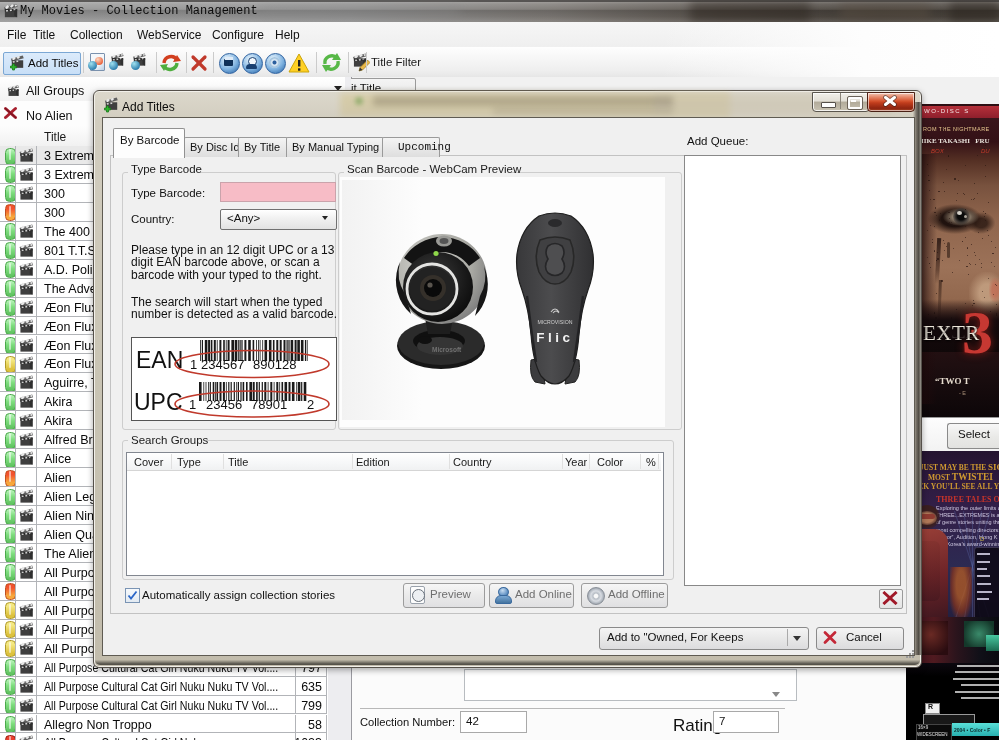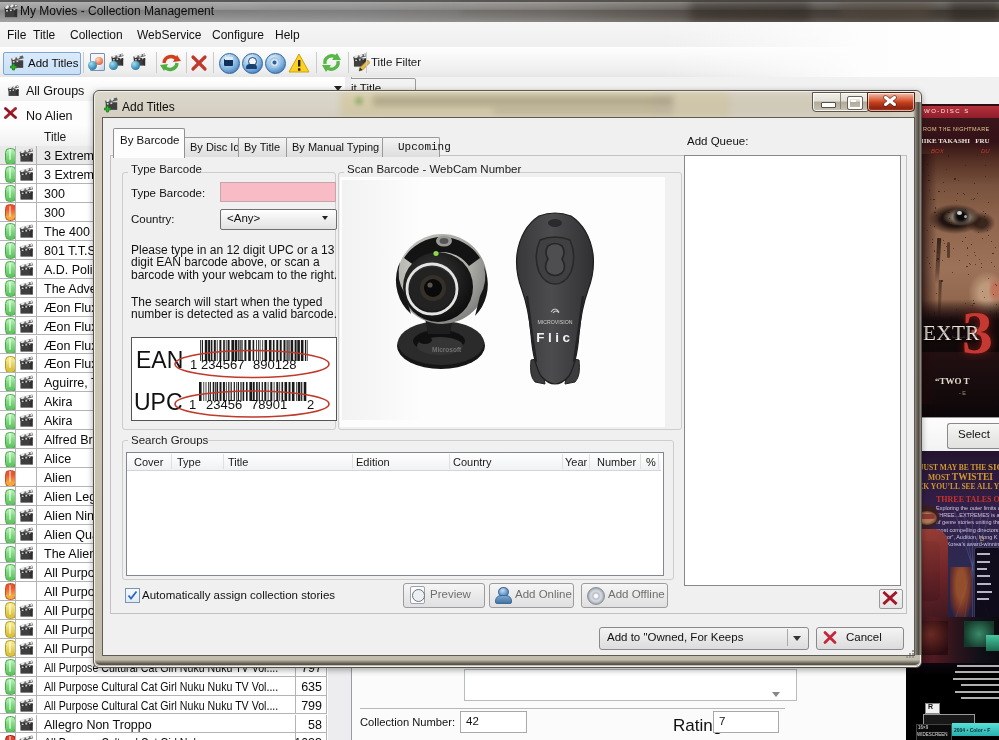--- a/index.html
+++ b/index.html
@@ -11,21 +11,21 @@
 
 <div class="a" style="left:0;top:0;width:999px;height:22px;
  background:linear-gradient(to right,#989898 0%,#8d8d8d 35%,#7a7672 55%,#57514b 72%,#453f39 88%,#4a443d 100%);">
  <div class="a" style="inset:0;background:linear-gradient(#ffffff55 4%,#ffffff2e 18%,#ffffff10 42%,#00000022 48%,#00000008 75%,#ffffff18 96%);"></div>
  <div class="a" style="left:0;top:0;width:999px;height:2px;background:#3c3a38;opacity:.75"></div>
  <div class="a" style="left:690px;top:2px;width:120px;height:20px;background:#2e2721;opacity:0.5;filter:blur(5px);"></div>
  <div class="a" style="left:840px;top:3px;width:90px;height:18px;background:#5a4f43;opacity:0.45;filter:blur(5px);"></div>
  <div class="a" style="left:950px;top:2px;width:49px;height:20px;background:#2a241e;opacity:0.5;filter:blur(4px);"></div>
  <div class="a" style="left:260px;top:4px;width:200px;height:16px;background:#8a8a8a;opacity:0.3;filter:blur(6px);"></div>
 </div>
-<div class="tx" style="left:20px;top:4px;font-size:12px;color:#0c0c0c;">My Movies - Collection Management</div>
+<div class="tx" style="left:20px;top:4px;font-size:12px;color:#0c0c0c;font-family:Liberation Mono, monospace;">My Movies - Collection Management</div>
 <div class="a" style="left:3px;top:3px;">
     <svg width="16" height="15" viewBox="0 0 17 15">
       <polygon points="1,4.2 14.5,0.5 15.6,3.6 2.1,7.3" fill="#606060"></polygon>
       <polygon points="2.2,4.6 4.6,1.7 6.6,3.5 4.1,6.2" fill="#e8e8e8"></polygon>
       <polygon points="7.3,3.2 9.7,0.9 11.6,2.3 9.2,4.6" fill="#e8e8e8"></polygon>
       <polygon points="12.3,1.9 14.0,0.9 14.9,2.4 13.3,3.5" fill="#e8e8e8"></polygon>
       <rect x="2" y="6" width="13" height="8.6" fill="#3f3f3f"></rect>
       <polygon points="2,6 15,6 15,8 2,8.6" fill="#2a2a2a"></polygon>
       <polygon points="3,7.2 5,6.9 5.6,8.3 3.6,8.7" fill="#dddddd"></polygon>
       <polygon points="7,6.6 9,6.3 9.6,7.8 7.6,8.2" fill="#dddddd"></polygon>
@@ -1227,21 +1227,21 @@
     <div class="a" style="left:35.0px;top:78.0px;width:70.0px;height:11.0px;background:#f0f0f0;"></div>
     <div class="tx" style="left:38.0px;top:75.0px;font-size:11.5px;color:#1a1a1a;">Type Barcode</div>
     <div class="tx" style="left:38.0px;top:99.0px;font-size:11.5px;color:#111;">Type Barcode:</div>
     <div class="a" style="left:127.0px;top:94.0px;width:114.0px;height:18.0px;background:#f7bcc6;border:1px solid #caa3ab;"></div>
     <div class="tx" style="left:38.0px;top:125.0px;font-size:11.5px;color:#111;">Country:</div>
     <div class="a" style="left:127.0px;top:121.0px;width:115.0px;height:19.0px;background:linear-gradient(#ffffff,#f2f2f2 40%,#e2e2e2);border:1px solid #707070;border-radius:2px;"></div>
     <div class="tx" style="left:134.0px;top:124.0px;font-size:11.5px;color:#111;">&lt;Any&gt;</div>
     <div class="a" style="left:229px;top:128px;width:0;height:0;border:3.5px solid transparent;border-top:4.5px solid #222;"></div>
     <div class="tx" style="left:38.0px;top:154.5px;font-size:12px;color:#111;">Please type in an 12 digit UPC or a 13</div>
     <div class="tx" style="left:38.0px;top:167.2px;font-size:12px;color:#111;">digit EAN barcode above, or scan a</div>
-    <div class="tx" style="left:38.0px;top:179.9px;font-size:12px;color:#111;">barcode with your webcam to the right.</div>
+    <div class="tx" style="left:38.0px;top:179.9px;font-size:12px;color:#111;">barcode with your typed to the right.</div>
     <div class="tx" style="left:38.0px;top:206.5px;font-size:12px;color:#111;">The search will start when the typed</div>
     <div class="tx" style="left:38.0px;top:219.2px;font-size:12px;color:#111;">number is detected as a valid barcode.</div>
     <div class="a" style="left:38px;top:249px;">
       <svg width="206" height="84" viewBox="0 0 206 84" style="background:#fff;">
         <rect x="0.5" y="0.5" width="205" height="83" fill="#fff" stroke="#555"></rect>
         <text x="5" y="31" font-family="Liberation Sans" font-size="23" fill="#111">EAN</text>
         <rect x="69.0" y="3.0" width="0.8" height="21.0" fill="#1a1a1a"></rect>
         <rect x="70.8" y="3.0" width="1.2" height="21.0" fill="#1a1a1a"></rect>
         <rect x="73.8" y="3.0" width="2.6" height="21.0" fill="#1a1a1a"></rect>
         <rect x="77.1" y="3.0" width="2.0" height="21.0" fill="#1a1a1a"></rect>
@@ -1324,21 +1324,21 @@
         <rect x="172.7" y="45.0" width="2.6" height="19.0" fill="#1a1a1a"></rect>
         <text x="58" y="72" font-family="Liberation Sans" font-size="13" fill="#111">1</text>
         <text x="75" y="72" font-family="Liberation Sans" font-size="13" fill="#111">23456</text>
         <text x="120" y="72" font-family="Liberation Sans" font-size="13" fill="#111">78901</text>
         <text x="176" y="72" font-family="Liberation Sans" font-size="13" fill="#111">2</text>
         <ellipse cx="121" cy="67" rx="77" ry="13" fill="none" stroke="#c0392b" stroke-width="1.6"></ellipse>
       </svg>
     </div>
     <div class="a" style="left:245.0px;top:84.0px;width:342.0px;height:256.0px;border:1px solid #cdcdcd;border-radius:3px;"></div>
     <div class="a" style="left:251.0px;top:78.0px;width:165.0px;height:11.0px;background:#f0f0f0;"></div>
-    <div class="tx" style="left:254.0px;top:75.0px;font-size:11.5px;color:#1a1a1a;">Scan Barcode - WebCam Number</div>
+    <div class="tx" style="left:254.0px;top:75.0px;font-size:11.5px;color:#1a1a1a;">Scan Barcode - WebCam Preview</div>
     <div class="a" style="left:247.0px;top:89.0px;width:325.0px;height:250.0px;background:#fdfdfd;"></div>
     <div class="a" style="left:249.0px;top:92.0px;width:80.0px;height:240.0px;background:linear-gradient(to right,#f2f2f2,#fdfdfd);"></div>
     <div class="a" style="left:290px;top:134px;">
       <svg width="112" height="150" viewBox="0 0 112 150">
         <defs>
           <radialGradient id="g1" cx="0.35" cy="0.35" r="0.95">
             <stop offset="0" stop-color="#d6d6d2"></stop>
             <stop offset="0.5" stop-color="#aaaaa4"></stop>
             <stop offset="0.85" stop-color="#6e6e70"></stop>
             <stop offset="1" stop-color="#55555a"></stop>
@@ -1408,21 +1408,21 @@
     <div class="a" style="left:35.0px;top:346.0px;width:78.0px;height:11.0px;background:#f0f0f0;"></div>
     <div class="tx" style="left:38.0px;top:346.0px;font-size:11.5px;color:#1a1a1a;">Search Groups</div>
     <div class="a" style="left:33.0px;top:364.0px;width:536.0px;height:122.0px;background:#fff;border:1px solid #828790;"></div>
     <div class="a" style="left:34.0px;top:365.0px;width:534.0px;height:17.0px;background:linear-gradient(#ffffff,#f6f7f8 60%,#f0f1f2);border-bottom:1px solid #d5d5d5;"></div>
     <div class="tx" style="left:41.0px;top:368.0px;font-size:11px;color:#1a1a1a;">Cover</div>
     <div class="tx" style="left:84.0px;top:368.0px;font-size:11px;color:#1a1a1a;">Type</div>
     <div class="tx" style="left:135.0px;top:368.0px;font-size:11px;color:#1a1a1a;">Title</div>
     <div class="tx" style="left:263.0px;top:368.0px;font-size:11px;color:#1a1a1a;">Edition</div>
     <div class="tx" style="left:360.0px;top:368.0px;font-size:11px;color:#1a1a1a;">Country</div>
     <div class="tx" style="left:472.0px;top:368.0px;font-size:11px;color:#1a1a1a;">Year</div>
-    <div class="tx" style="left:504.0px;top:368.0px;font-size:11px;color:#1a1a1a;">Number</div>
+    <div class="tx" style="left:504.0px;top:368.0px;font-size:11px;color:#1a1a1a;">Color</div>
     <div class="tx" style="left:553.0px;top:368.0px;font-size:11px;color:#1a1a1a;">%</div>
     <div class="a" style="left:78.0px;top:366.0px;width:1.0px;height:15.0px;background:#e0e0e0;"></div>
     <div class="a" style="left:130.0px;top:366.0px;width:1.0px;height:15.0px;background:#e0e0e0;"></div>
     <div class="a" style="left:259.0px;top:366.0px;width:1.0px;height:15.0px;background:#e0e0e0;"></div>
     <div class="a" style="left:356.0px;top:366.0px;width:1.0px;height:15.0px;background:#e0e0e0;"></div>
     <div class="a" style="left:469.0px;top:366.0px;width:1.0px;height:15.0px;background:#e0e0e0;"></div>
     <div class="a" style="left:496.0px;top:366.0px;width:1.0px;height:15.0px;background:#e0e0e0;"></div>
     <div class="a" style="left:547.0px;top:366.0px;width:1.0px;height:15.0px;background:#e0e0e0;"></div>
     <div class="a" style="left:565.0px;top:366.0px;width:1.0px;height:15.0px;background:#e0e0e0;"></div>
     <div class="a" style="left:32.0px;top:500.0px;width:13.0px;height:13.0px;background:linear-gradient(#f6f9fc,#e2eaf2);border:1px solid #7a94b4;"></div>

